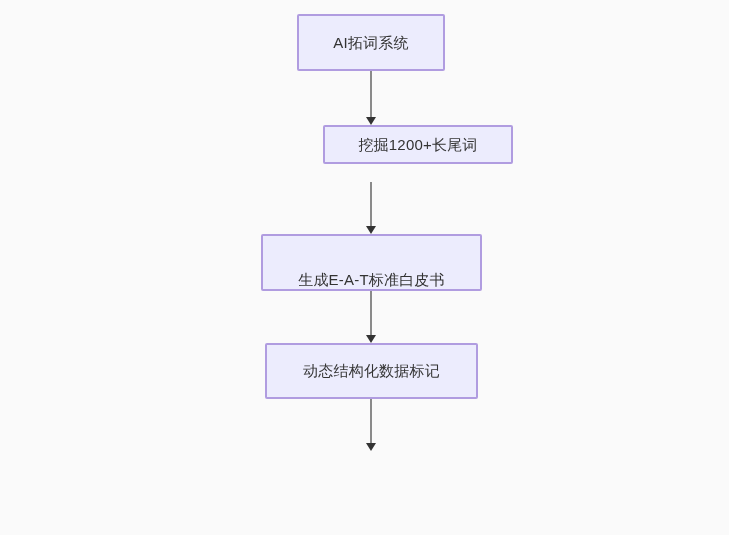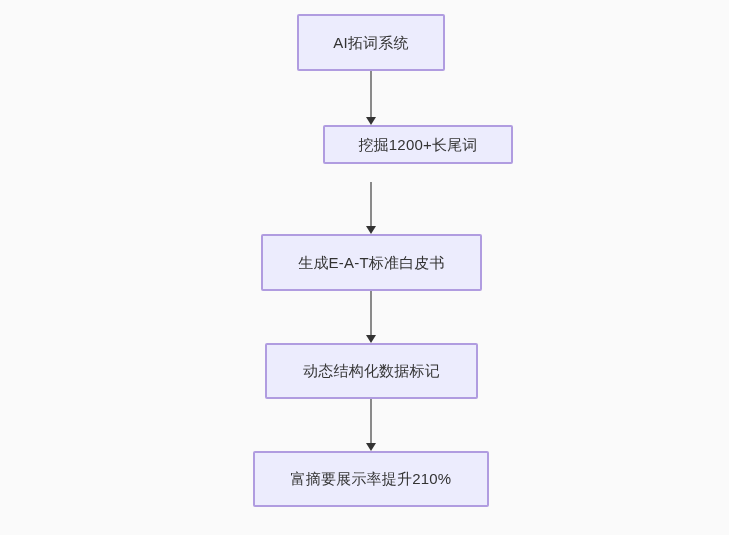--- a/index.html
+++ b/index.html
@@ -62,21 +62,21 @@
     width: 0;
     height: 0;
     border-left: 5px solid transparent;
     border-right: 5px solid transparent;
     border-top: 8px solid #333333;
   }
 
   
   #node-0 { left: 297px; top: 14px;  width: 148px; height: 57px; }
   #node-1 { left: 276px; top: 125px; width: 190px; height: 39px; margin-left: 47px; }
-  #node-2 { left: 261px; top: 234px; width: 221px; height: 57px; }
+  #node-2 { left: 261px; top: 234px; width: 221px; height: 57px; align-items: flex-end; }
   #node-3 { left: 265px; top: 343px; width: 213px; height: 56px; align-items: center; }
   #node-4 { left: 253px; top: 451px; width: 236px; height: 56px; }
 
   
   #edge-0 { left: 370px; top: 71px;  height: 54px; }
   #edge-1 { left: 370px; top: 182px; height: 52px; }
   #edge-2 { left: 370px; top: 291px; height: 52px; }
   #edge-3 { left: 370px; top: 399px; height: 52px; }
 
   .edge-0 .edge-line, .edge-1 .edge-line,
@@ -116,17 +116,14 @@
   </div>
 
   <div class="node" id="node-2">
     <span class="node-label">生成E-A-T标准白皮书</span>
   </div>
 
   <div class="node" id="node-3">
     <span class="node-label">动态结构化数据标记</span>
   </div>
 
-  <div class="node" id="node-4">
-    <span class="node-label">富摘要展示率提升210%</span>
-  </div>
 
 </div>
 
 </body></html>

